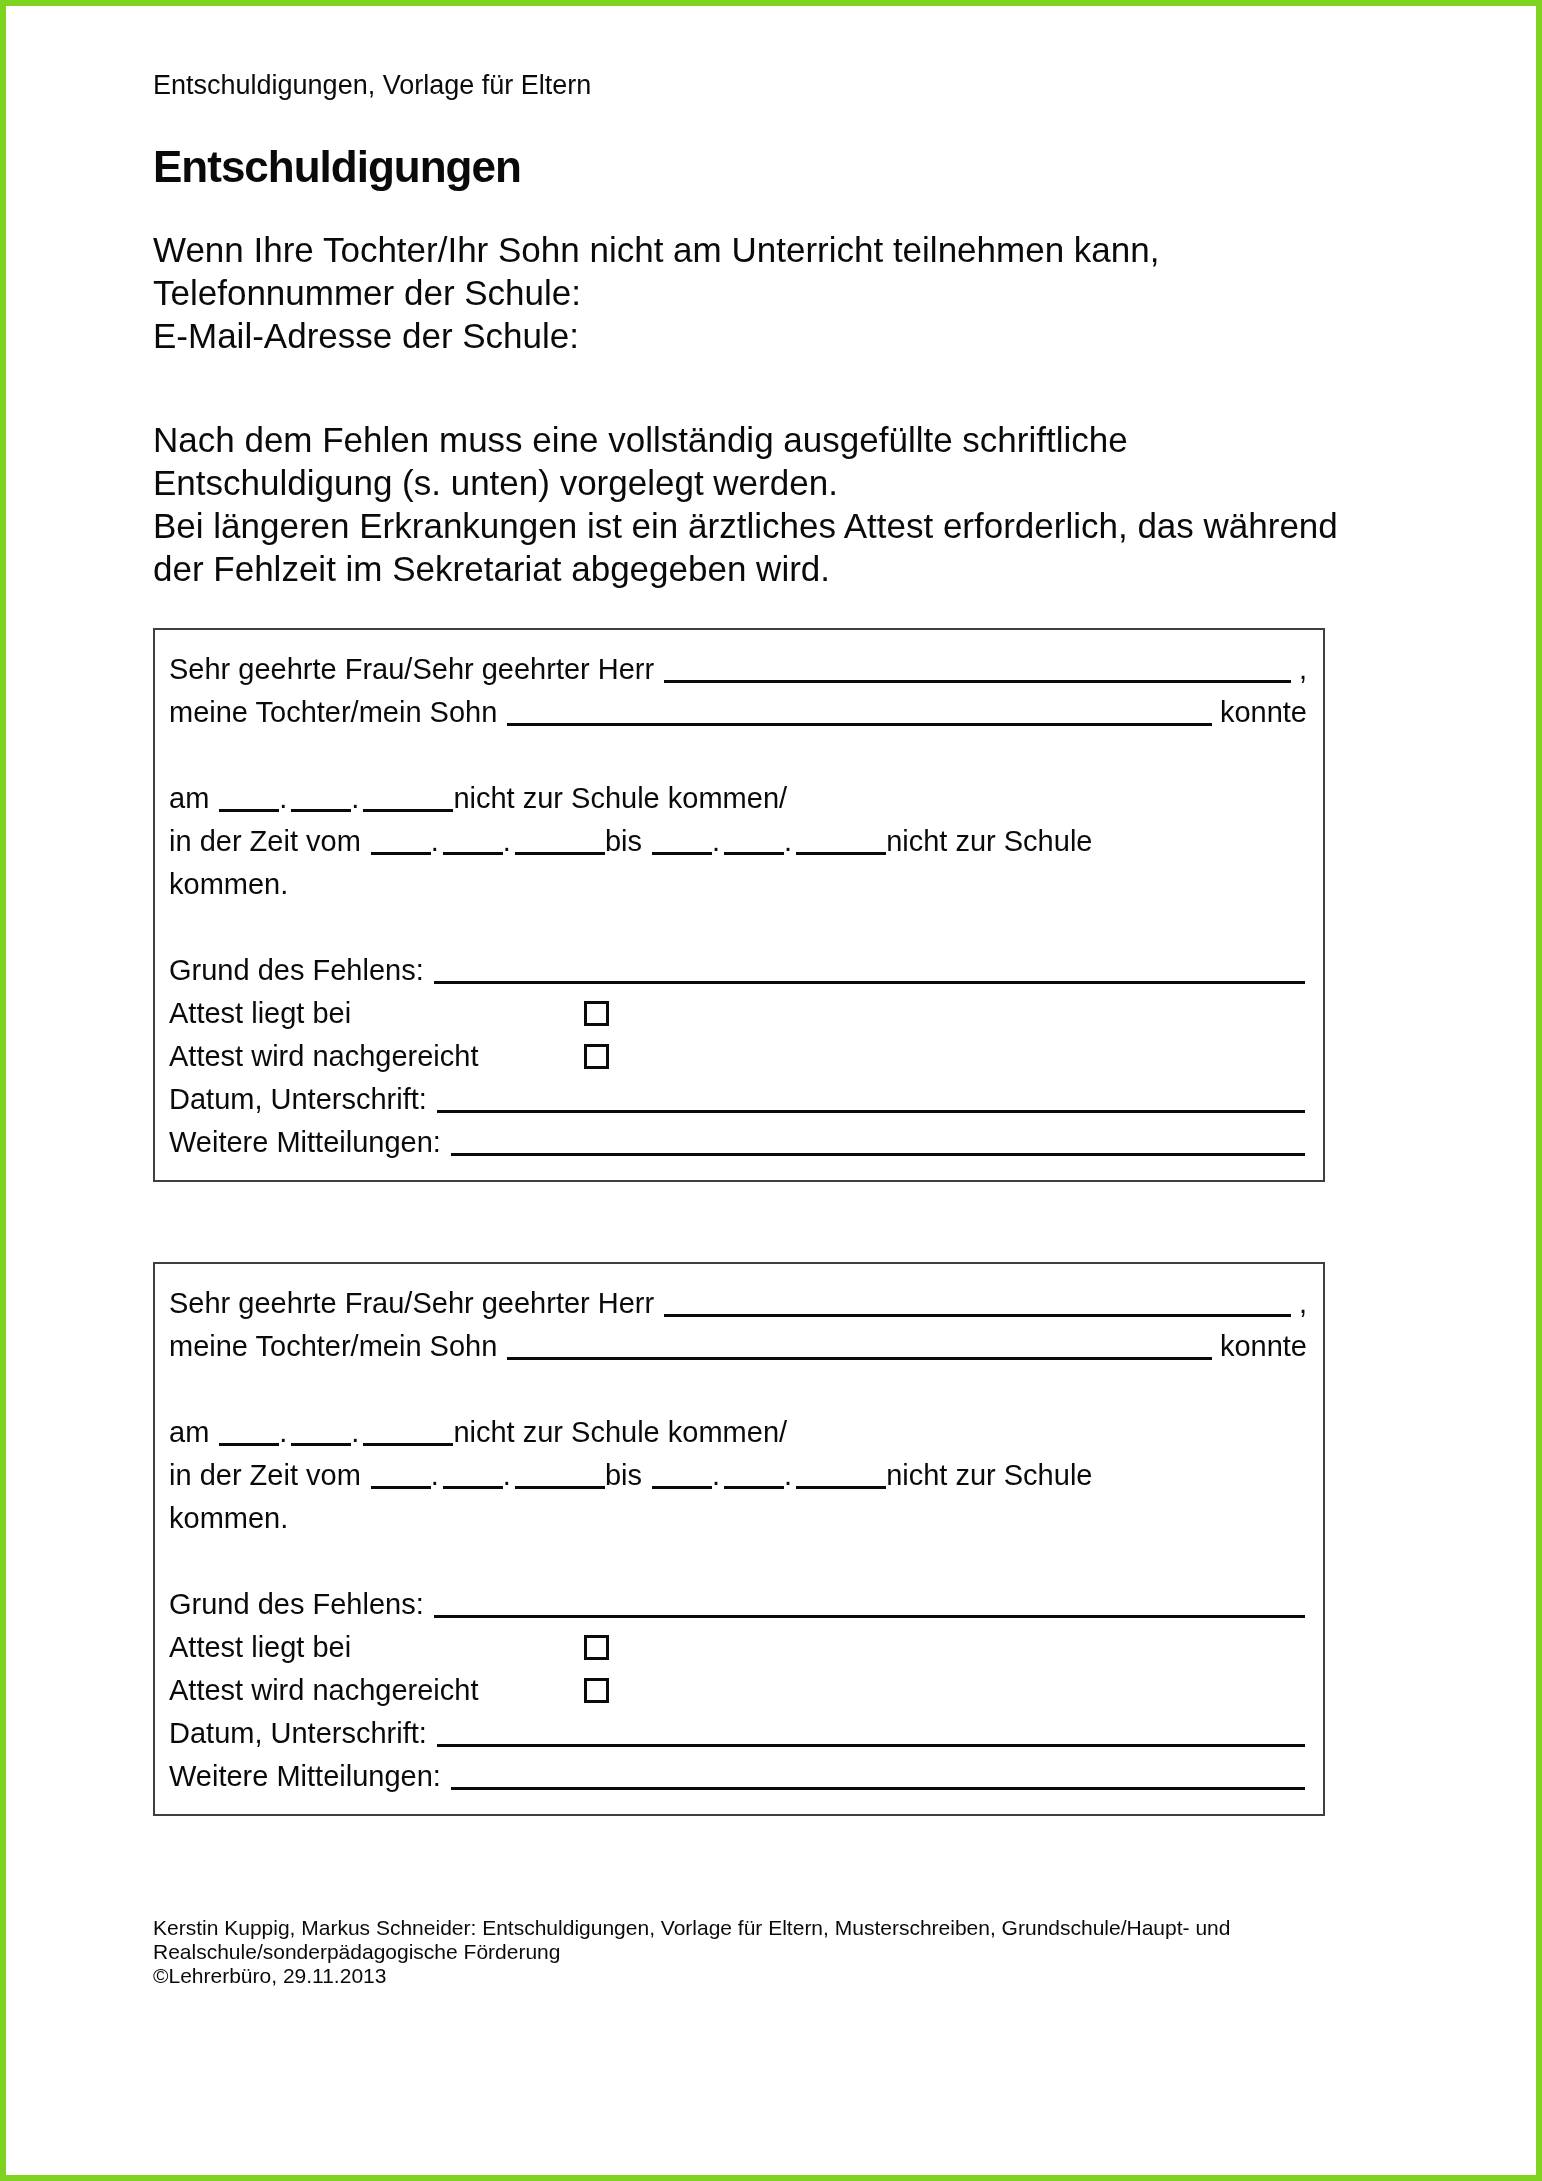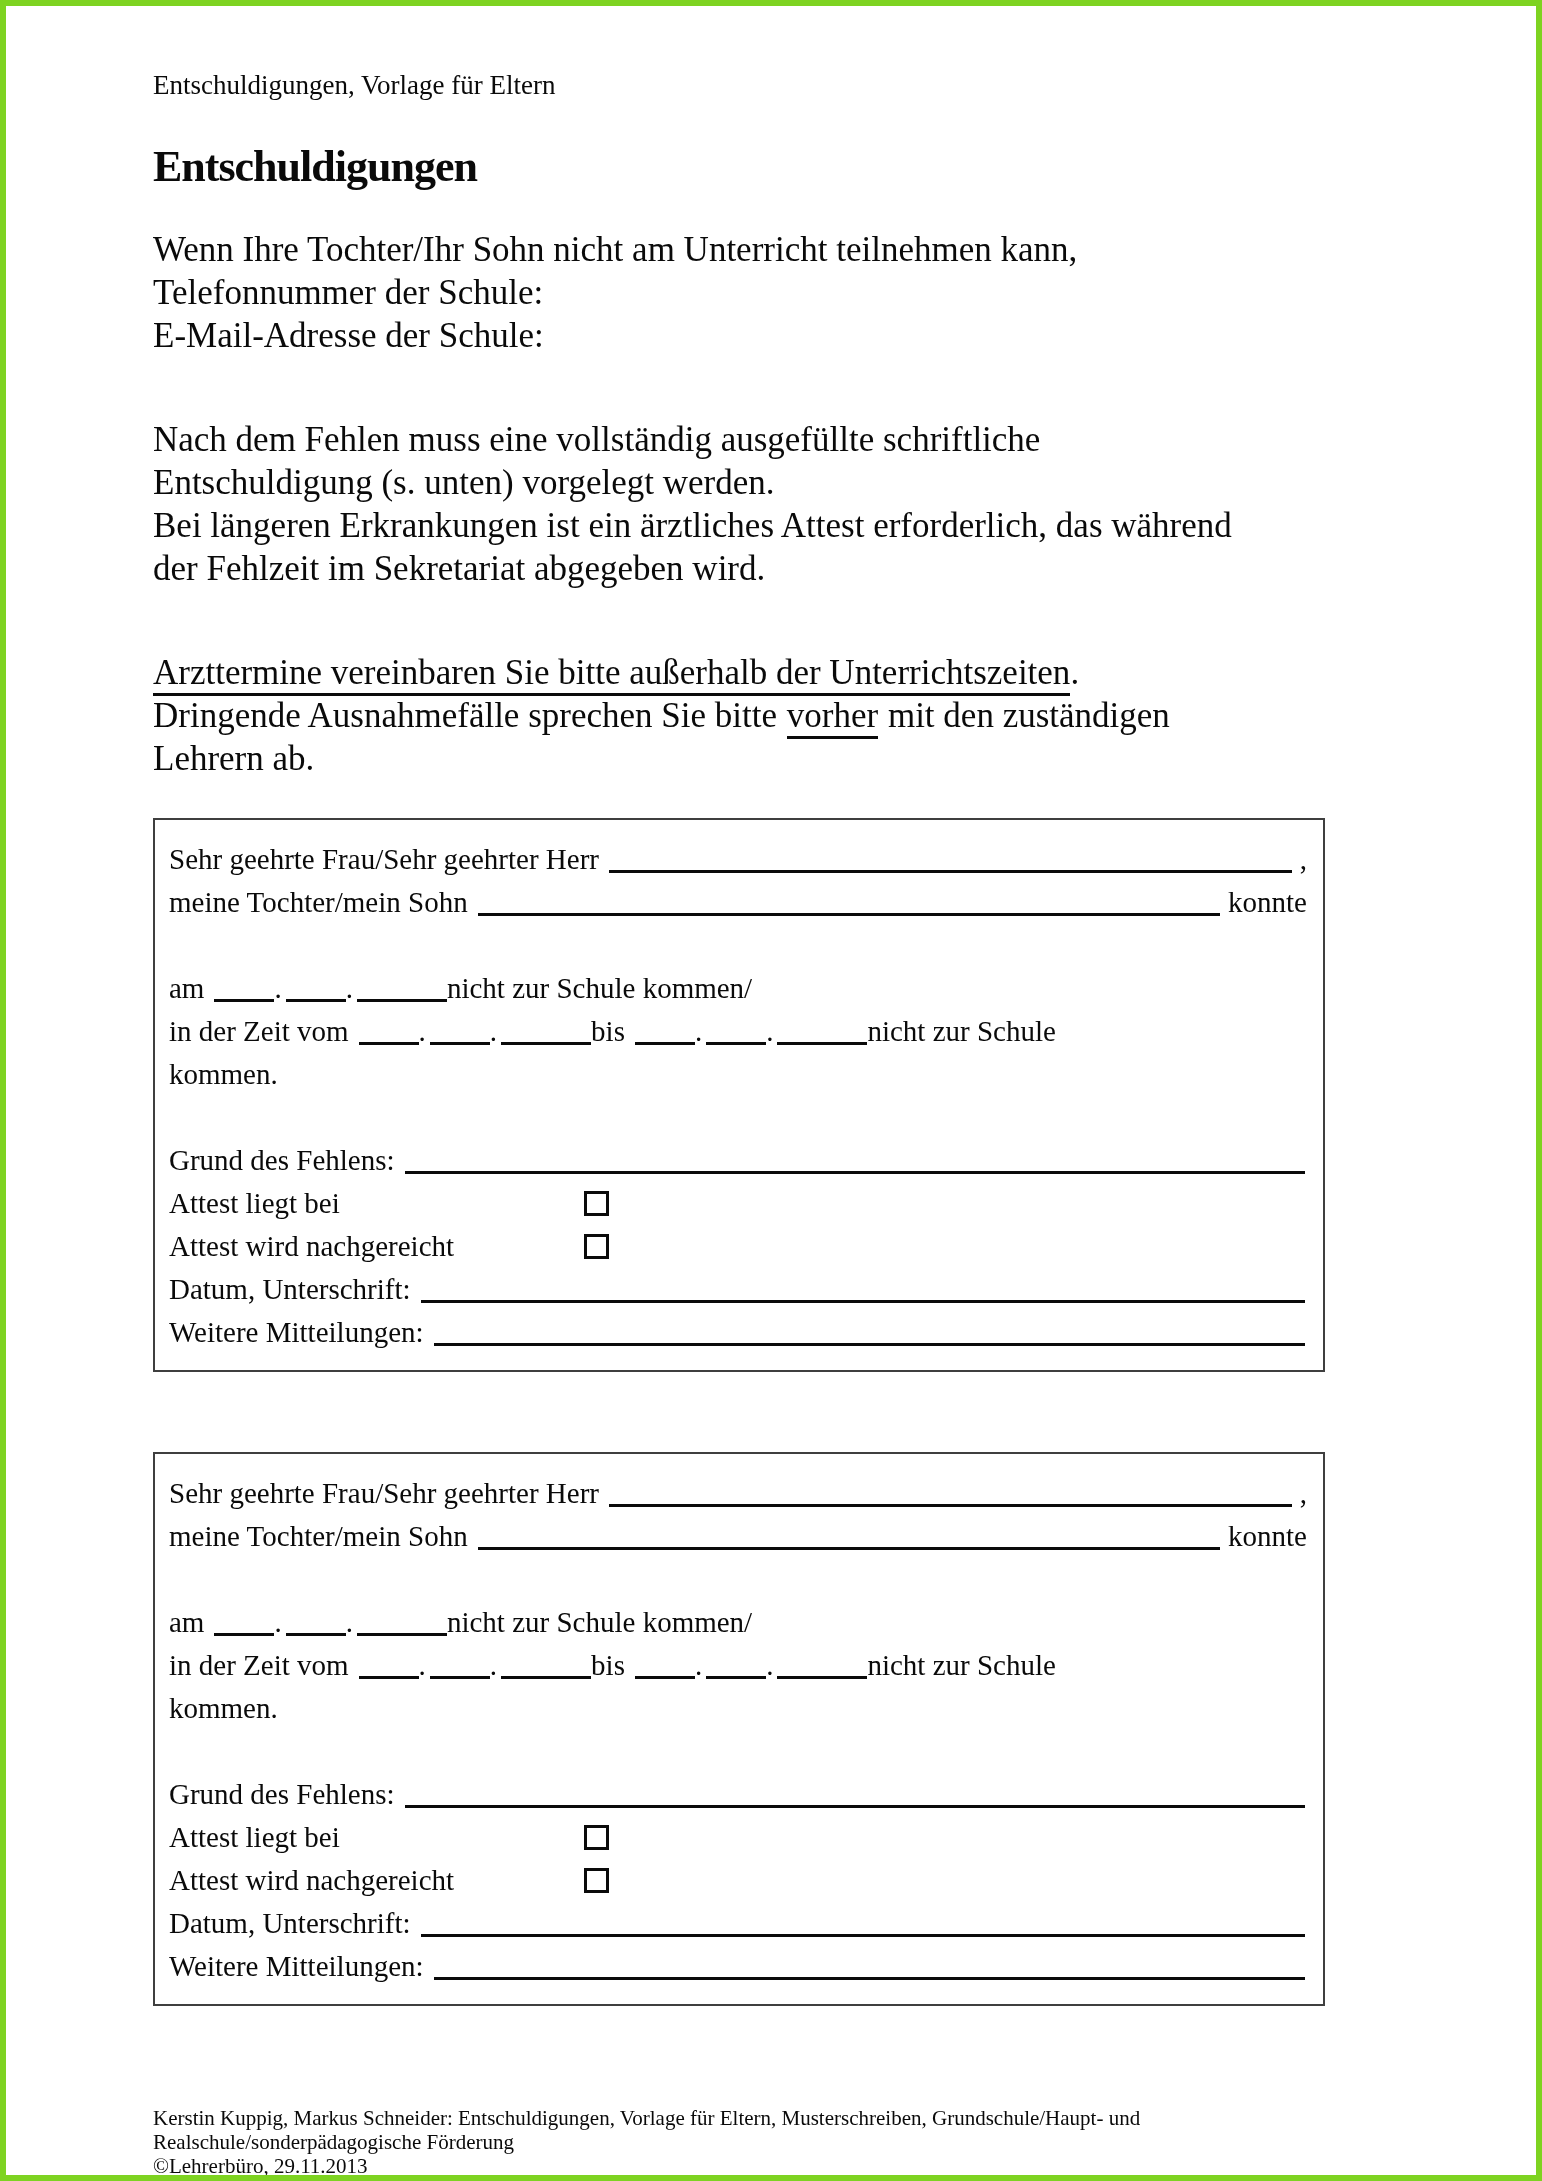--- a/index.html
+++ b/index.html
@@ -3,21 +3,21 @@
 <meta charset="utf-8">
 <style>
   html, body { margin: 0; padding: 0; background: #ffffff; }
   .page {
     position: relative;
     width: 1542px;
     height: 2181px;
     box-sizing: border-box;
     border: 6px solid #7ed321;
     background: #ffffff;
-    font-family: Liberation Serif, serif;
+    font-family: Liberation Sans, sans-serif;
     color: #0a0a0a;
     overflow: hidden;
   }
   .content { padding: 62px 147px 0 147px; }
 
   .doc-header {
     font-size: 27px;
     line-height: 34px;
   }
   .doc-title {
@@ -104,25 +104,20 @@
       <div class="line">E-Mail-Adresse der Schule:</div>
     </div>
 
     <div class="para">
       <div class="line">Nach dem Fehlen muss eine vollständig ausgefüllte schriftliche</div>
       <div class="line">Entschuldigung (s. unten) vorgelegt werden.</div>
       <div class="line">Bei längeren Erkrankungen ist ein ärztliches Attest erforderlich, das während</div>
       <div class="line">der Fehlzeit im Sekretariat abgegeben wird.</div>
     </div>
 
-    <div class="para">
-      <div class="line"><span class="u">Arzttermine vereinbaren Sie bitte außerhalb der Unterrichtszeiten</span><span>.</span></div>
-      <div class="line"><span class="gap-r">Dringende Ausnahmefälle sprechen Sie bitte</span><span class="u gap-r">vorher</span><span>mit den zuständigen</span></div>
-      <div class="line">Lehrern ab.</div>
-    </div>
 
     <div class="form-box">
       <div class="row">
         <span class="t">Sehr geehrte Frau/Sehr geehrter Herr</span>
         <span class="blank grow"></span>
         <span class="t">,</span>
       </div>
       <div class="row">
         <span class="t">meine Tochter/mein Sohn</span>
         <span class="blank grow"></span>

